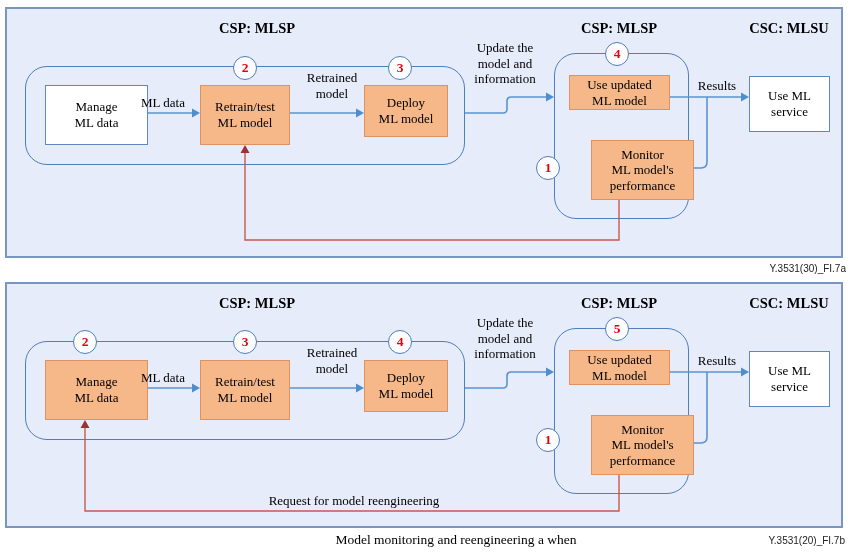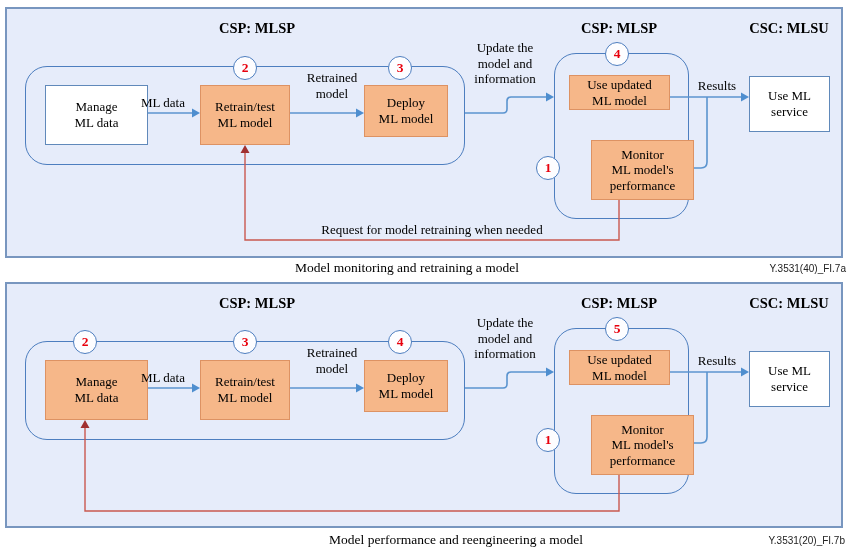--- a/index.html
+++ b/index.html
@@ -117,25 +117,23 @@
     <div class="circle" style="left:598px; top:33px">4</div>
     <div class="circle" style="left:529px; top:147px">1</div>
 
     <div class="elabel" style="left:156px; top:86px">ML data</div>
     <div class="elabel" style="left:325px; top:61px">Retrained
 model</div>
     <div class="elabel" style="left:498px; top:31px">Update the
 model and
 information</div>
     <div class="elabel" style="left:710px; top:69px">Results</div>
-    <div class="flabel" style="left:425px; top:213px">Request for model retraining when needed</div>
   </div>
 
-  <div class="caption cap-a">Model monitoring and retraining a model</div>
-  <div class="figid fig-a">Y.3531(40)_FI.7a</div>
+  <div class="figid fig-a">Y.3531(30)_FI.7a</div>
 
   <div class="panel b">
     <svg class="flow-svg">
       <g stroke="#5b94cf" stroke-width="1.6" fill="none">
         <path d="M118,104 H185"></path>
         <path d="M283,104 H349"></path>
         <path d="M458,104 H496 Q500,104 500,100 V92 Q500,88 504,88 H539"></path>
         <path d="M663,88 H734"></path>
         <path d="M700,88 V153 Q700,159 694,159 H671"></path>
       </g>
@@ -177,18 +175,19 @@
     <div class="circle" style="left:598px; top:33px">5</div>
     <div class="circle" style="left:529px; top:144px">1</div>
 
     <div class="elabel" style="left:156px; top:86px">ML data</div>
     <div class="elabel" style="left:325px; top:61px">Retrained
 model</div>
     <div class="elabel" style="left:498px; top:31px">Update the
 model and
 information</div>
     <div class="elabel" style="left:710px; top:69px">Results</div>
+    <div class="flabel" style="left:347px; top:209px">Request for model reengineering</div>
   </div>
 
-  <div class="caption cap-b">Model performance and reengineering a model</div>
+  <div class="caption cap-b">Model monitoring and reengineering a when</div>
   <div class="figid fig-b">Y.3531(20)_FI.7b</div>
 
 </div>
 
 </body></html>

